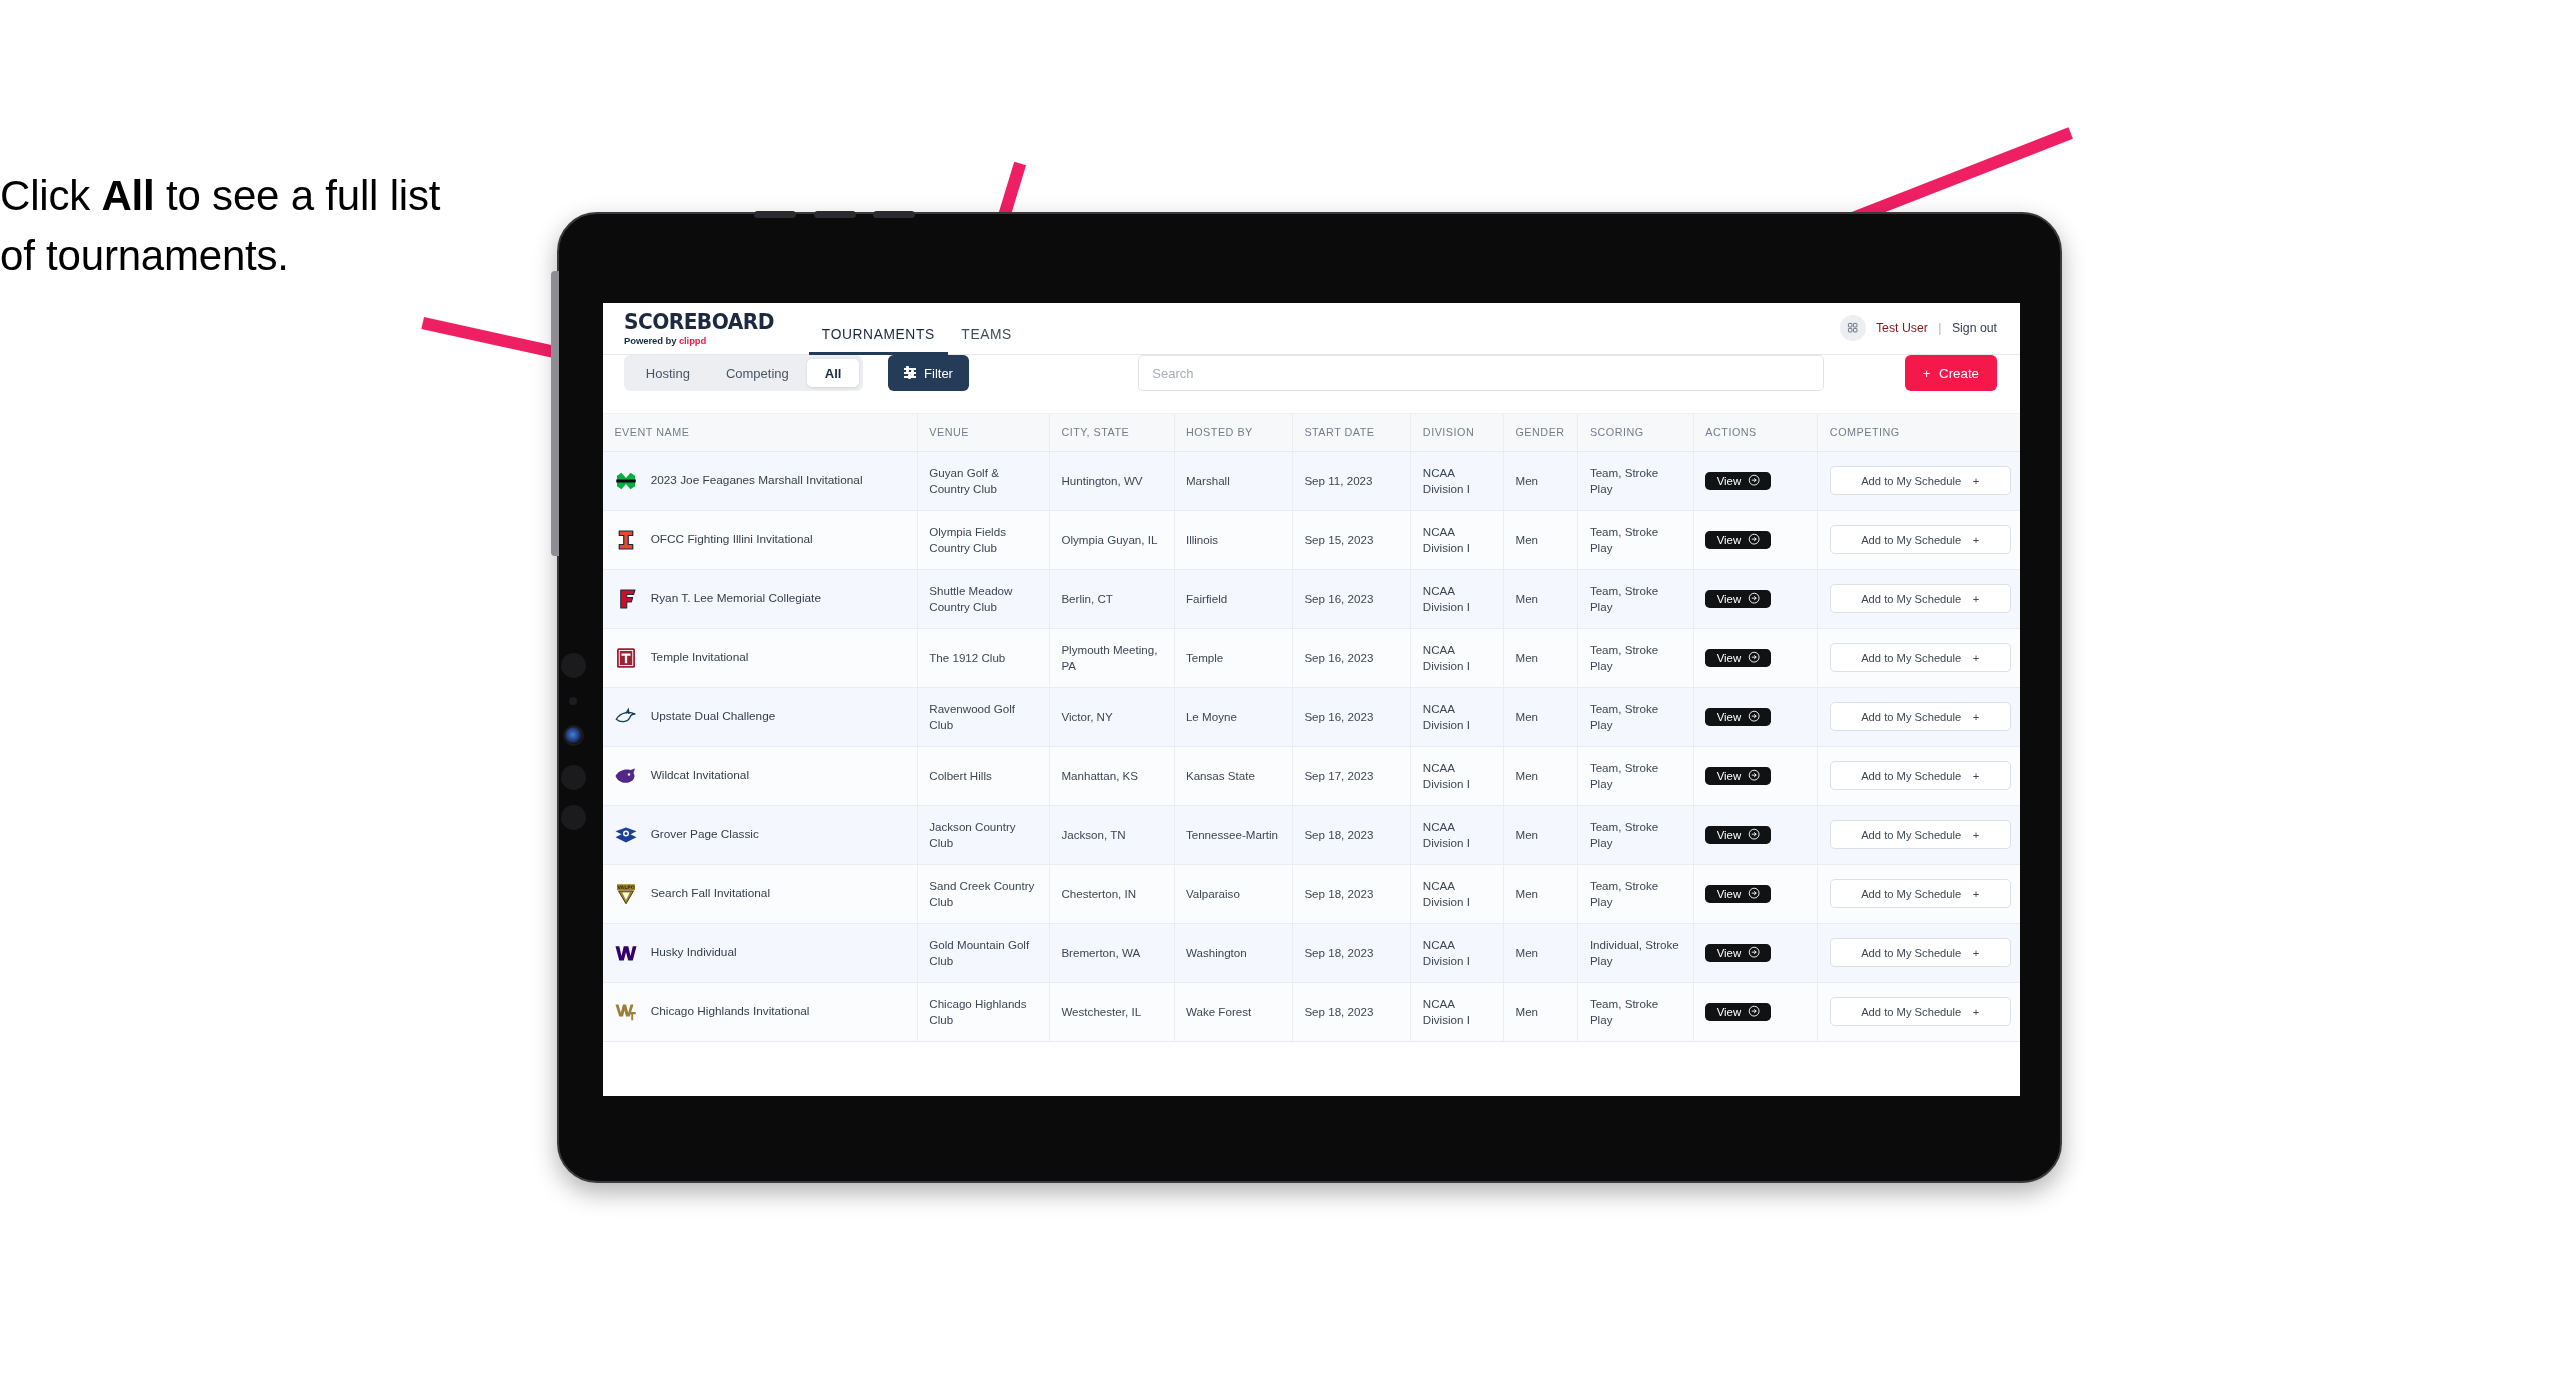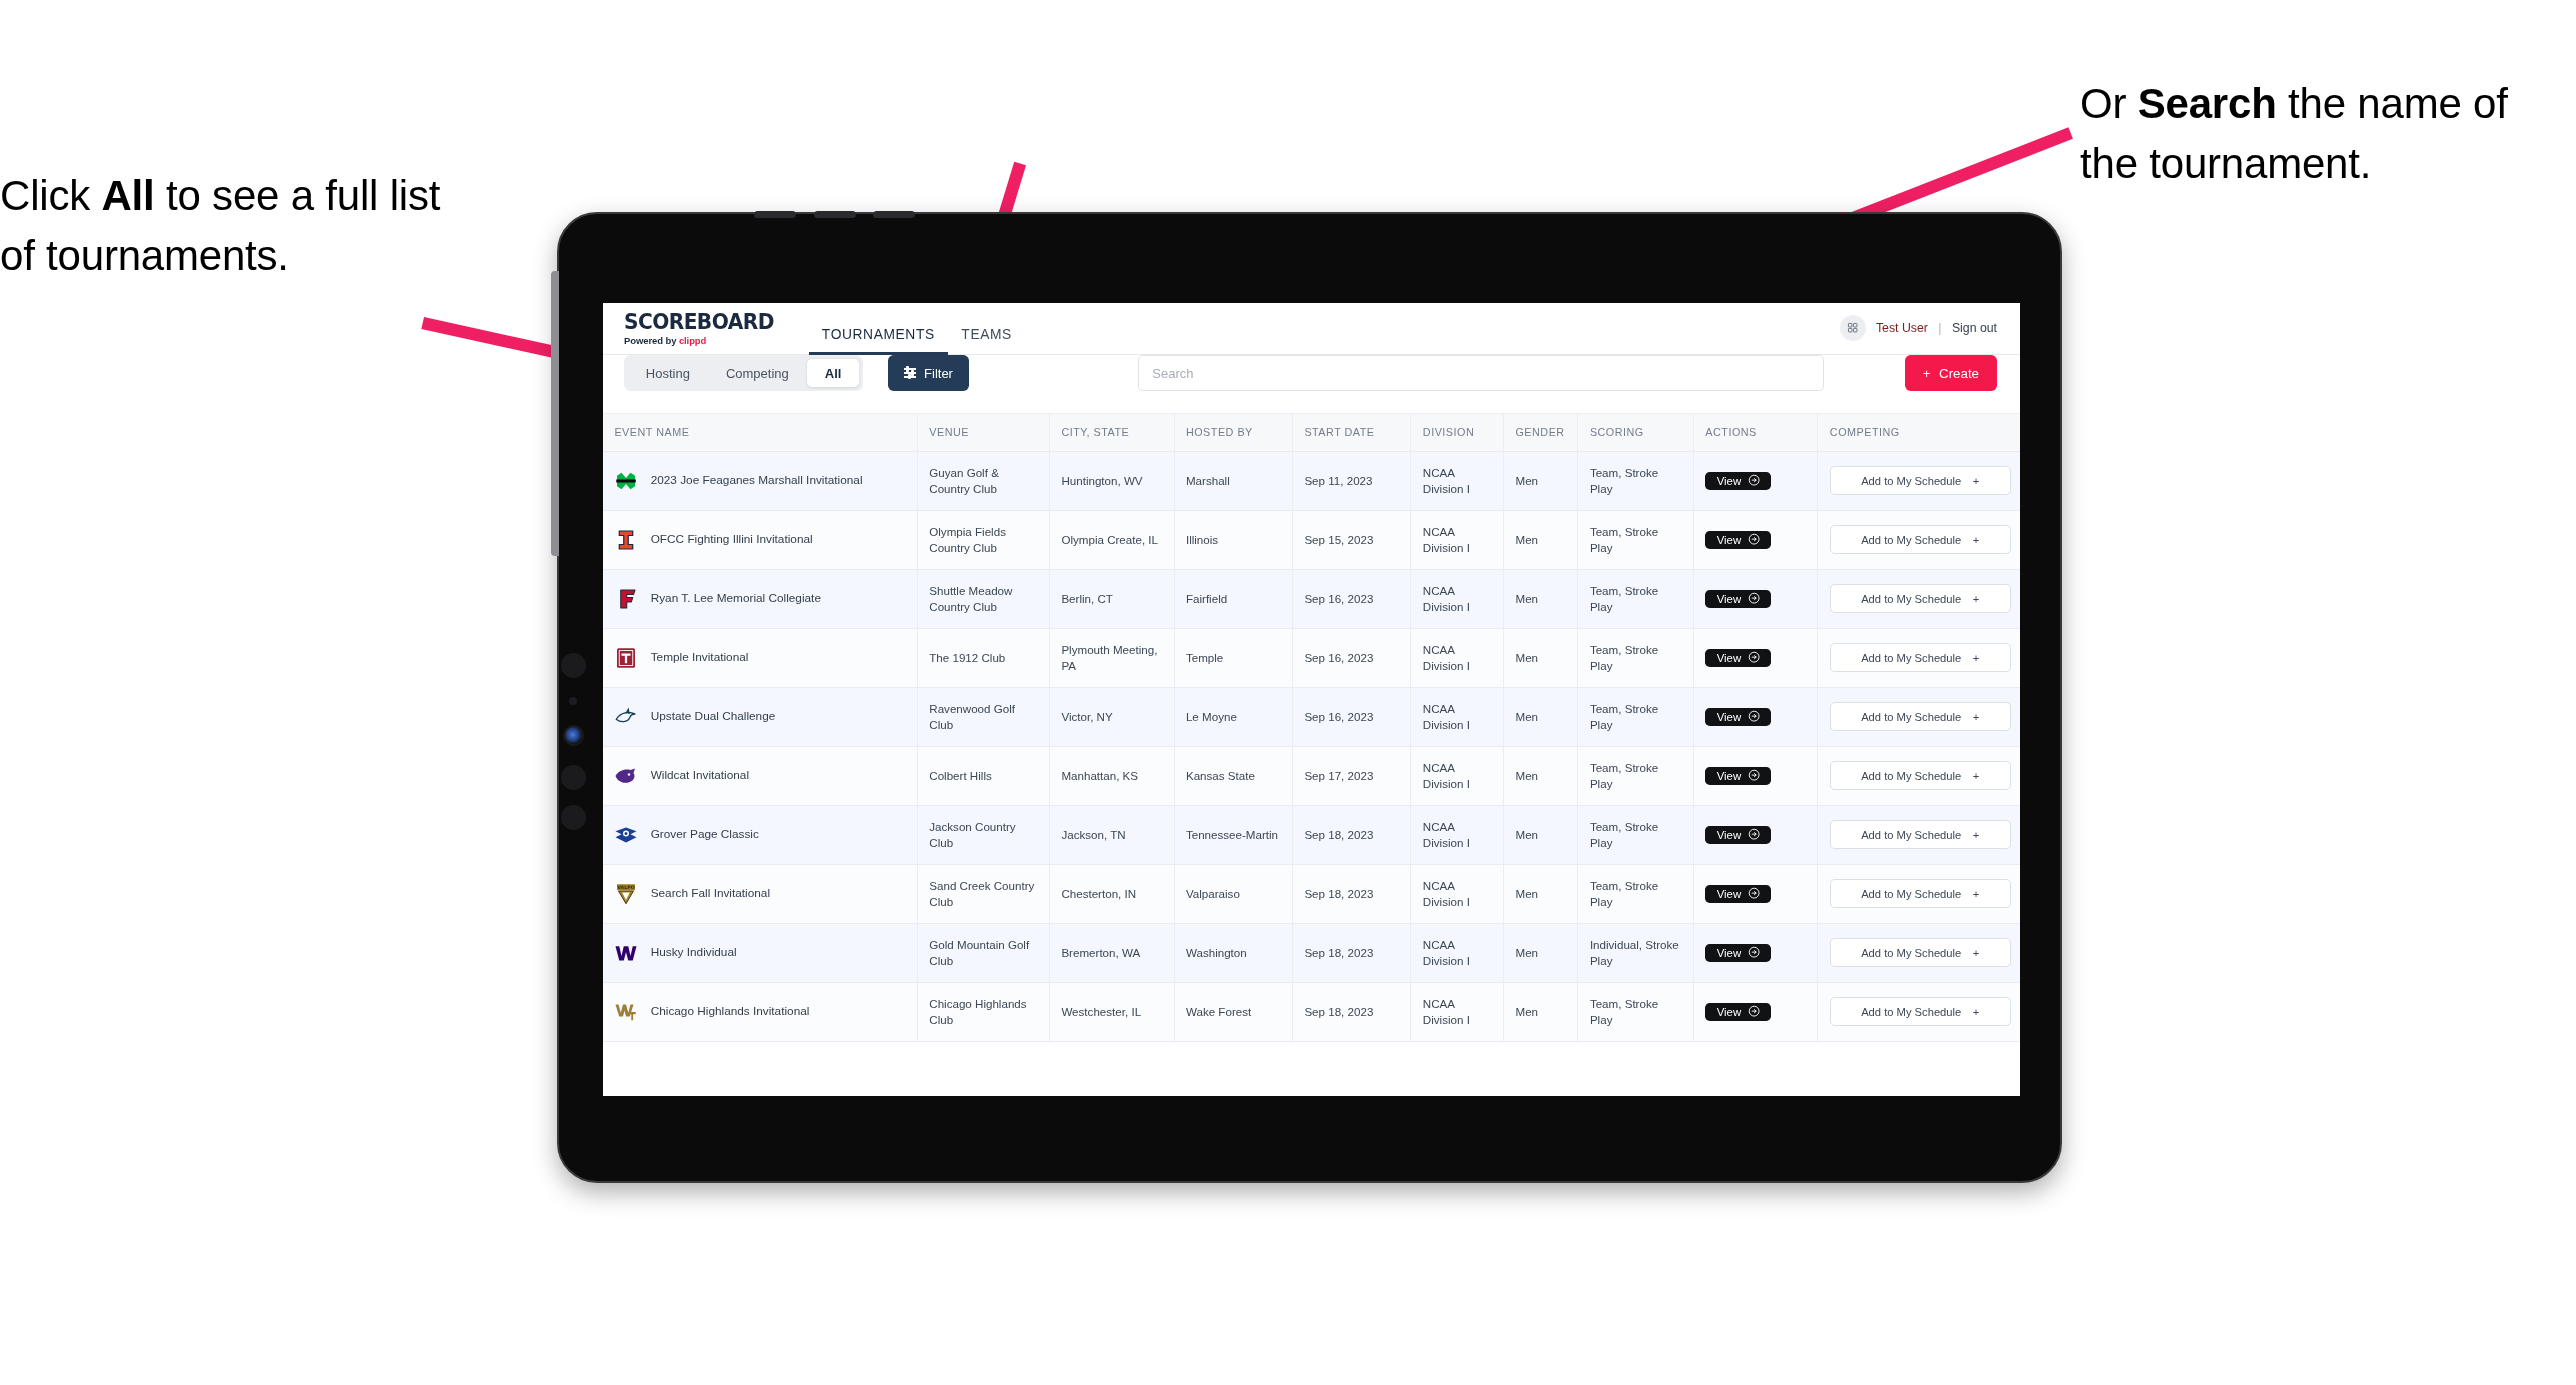--- a/index.html
+++ b/index.html
@@ -181,21 +181,20 @@
   col.c-score { width: 76px; }
   col.c-act   { width: 82px; }
   col.c-comp  { width: 133px; }
 </style>
 </head>
 <body>
 
 <div id="stage">
 
   <div class="anno" id="anno-all">Click <b>All</b> to see a full list of tournaments.</div>
-  <div class="anno" id="anno-search">Or <b>Search</b> the name of the tournament.</div>
 
   <svg class="arrow-svg" style="left:0;top:0;width:2576px;height:1386px" viewBox="0 0 2712 1459" width="2576" height="1386">
     <defs>
       <marker id="ah" markerWidth="5" markerHeight="5" refX="2.6" refY="2.5" orient="auto">
         <path d="M0,0 L5,2.5 L0,5 z" fill="#ef1f63"></path>
       </marker>
     </defs>
 
     <line x1="445" y1="340" x2="800" y2="418" stroke="#ef1f63" stroke-width="13" marker-end="url(#ah)"></line>
 
@@ -332,21 +331,21 @@
                 <span class="ev-cell">
                   <span class="logo">
                     <svg viewBox="0 0 32 32" width="24" height="24">
                       <path d="M7 4 H25 V10 H19 V22 H25 V28 H7 V22 H13 V10 H7 Z" fill="#e84a27" stroke="#13294b" stroke-width="1.6" stroke-linejoin="round"></path>
                     </svg>
                   </span>
                   <span class="ev-name">OFCC Fighting Illini Invitational</span>
                 </span>
               </td>
               <td>Olympia Fields Country Club</td>
-              <td>Olympia Create, IL</td>
+              <td>Olympia Guyan, IL</td>
               <td>Illinois</td>
               <td>Sep 15, 2023</td>
               <td>NCAA Division I</td>
               <td>Men</td>
               <td>Team, Stroke Play</td>
               <td><button class="view-btn">
                   <span>View</span>
                   <span style="display:flex">
                     <svg class="circ-arrow" viewBox="0 0 16 16" fill="none" stroke="#ffffff" stroke-width="1.2">
                       <circle cx="8" cy="8" r="6.4"></circle>

